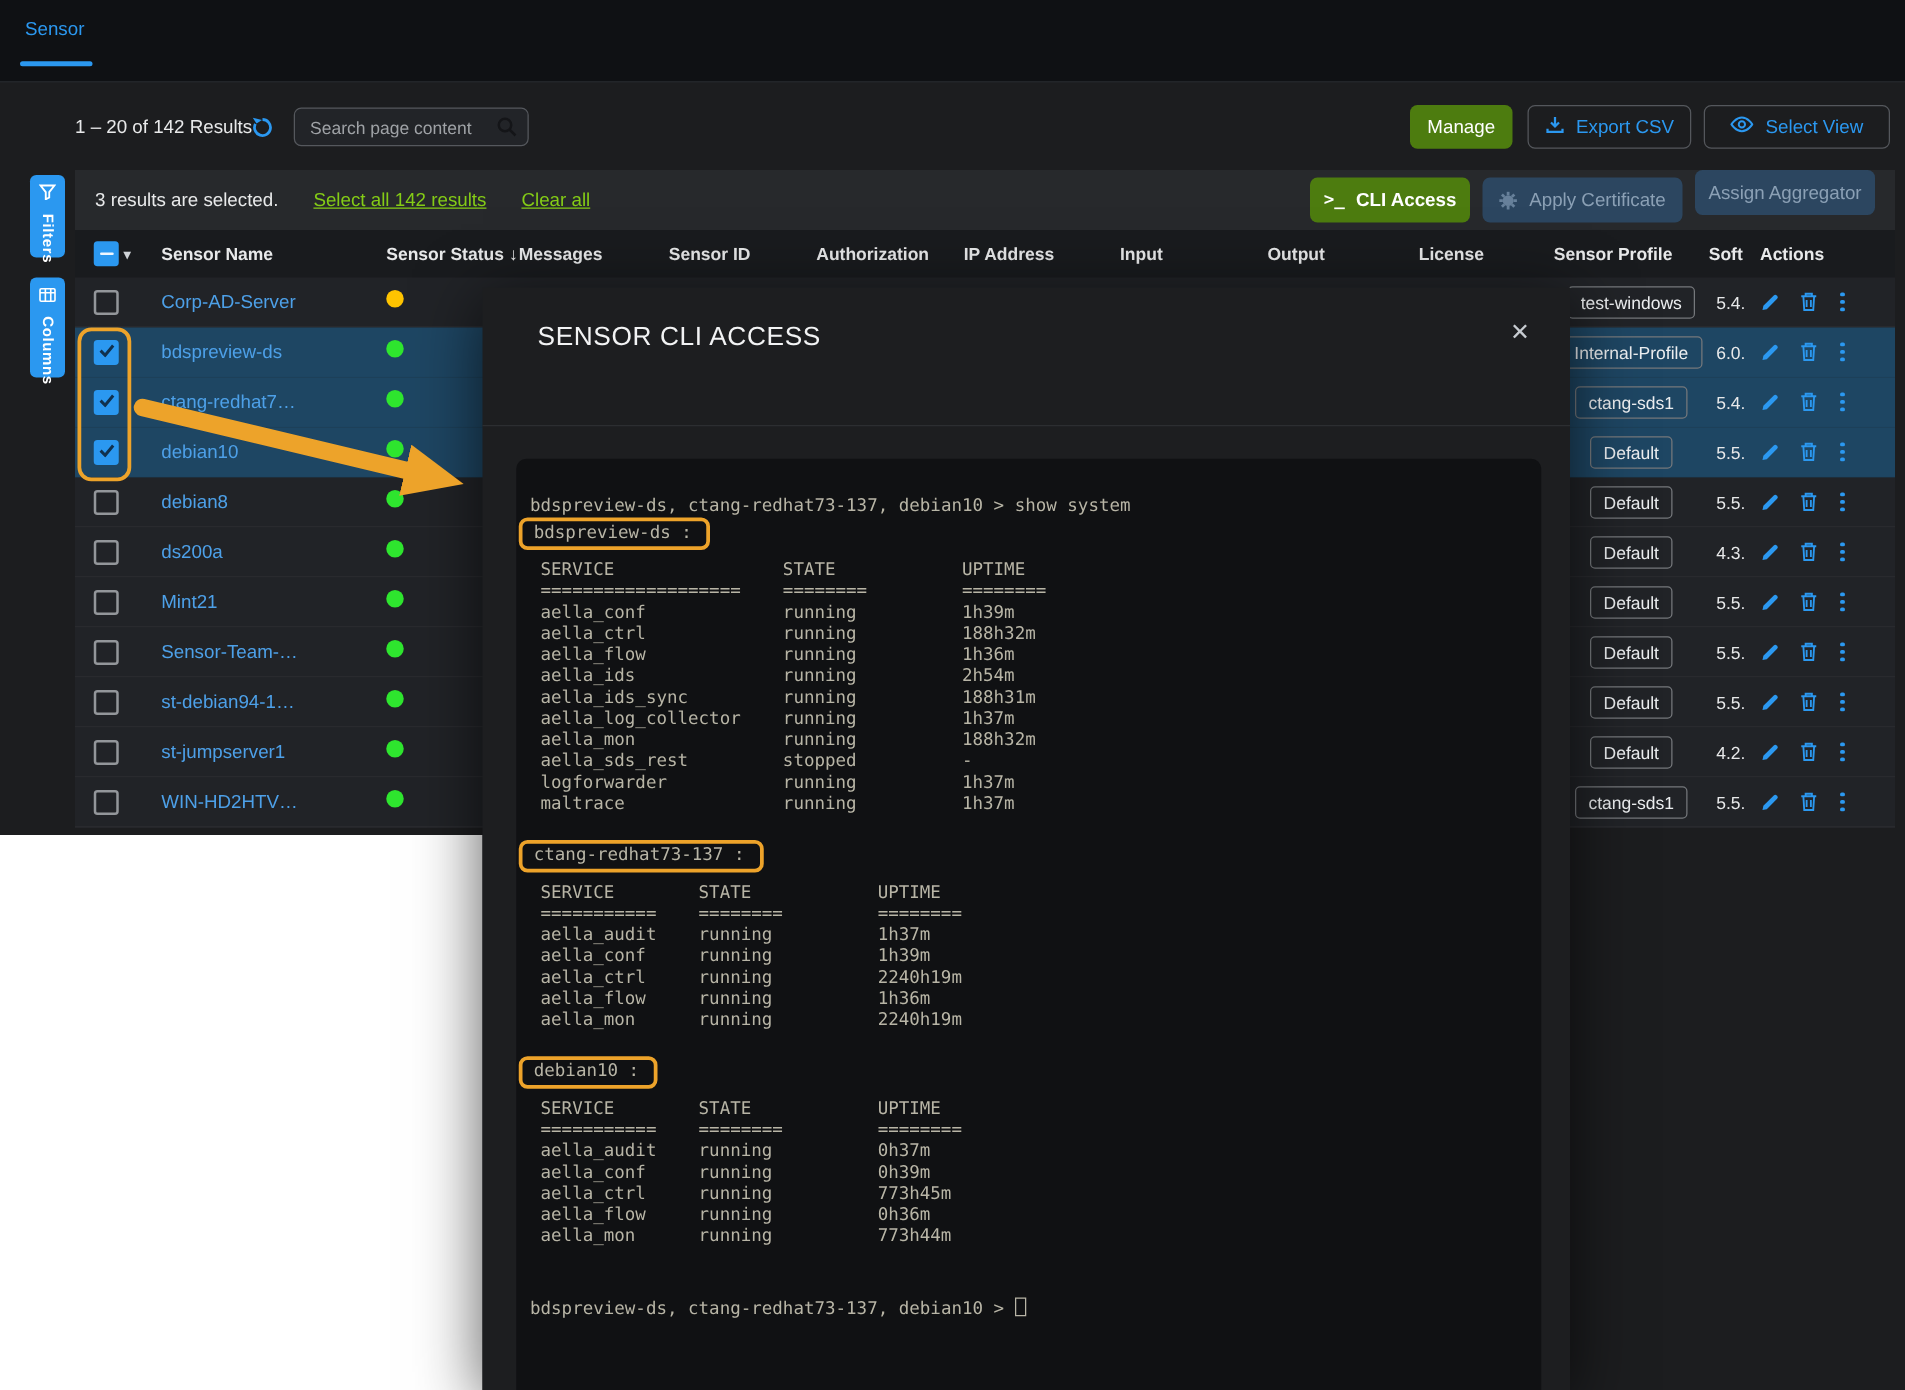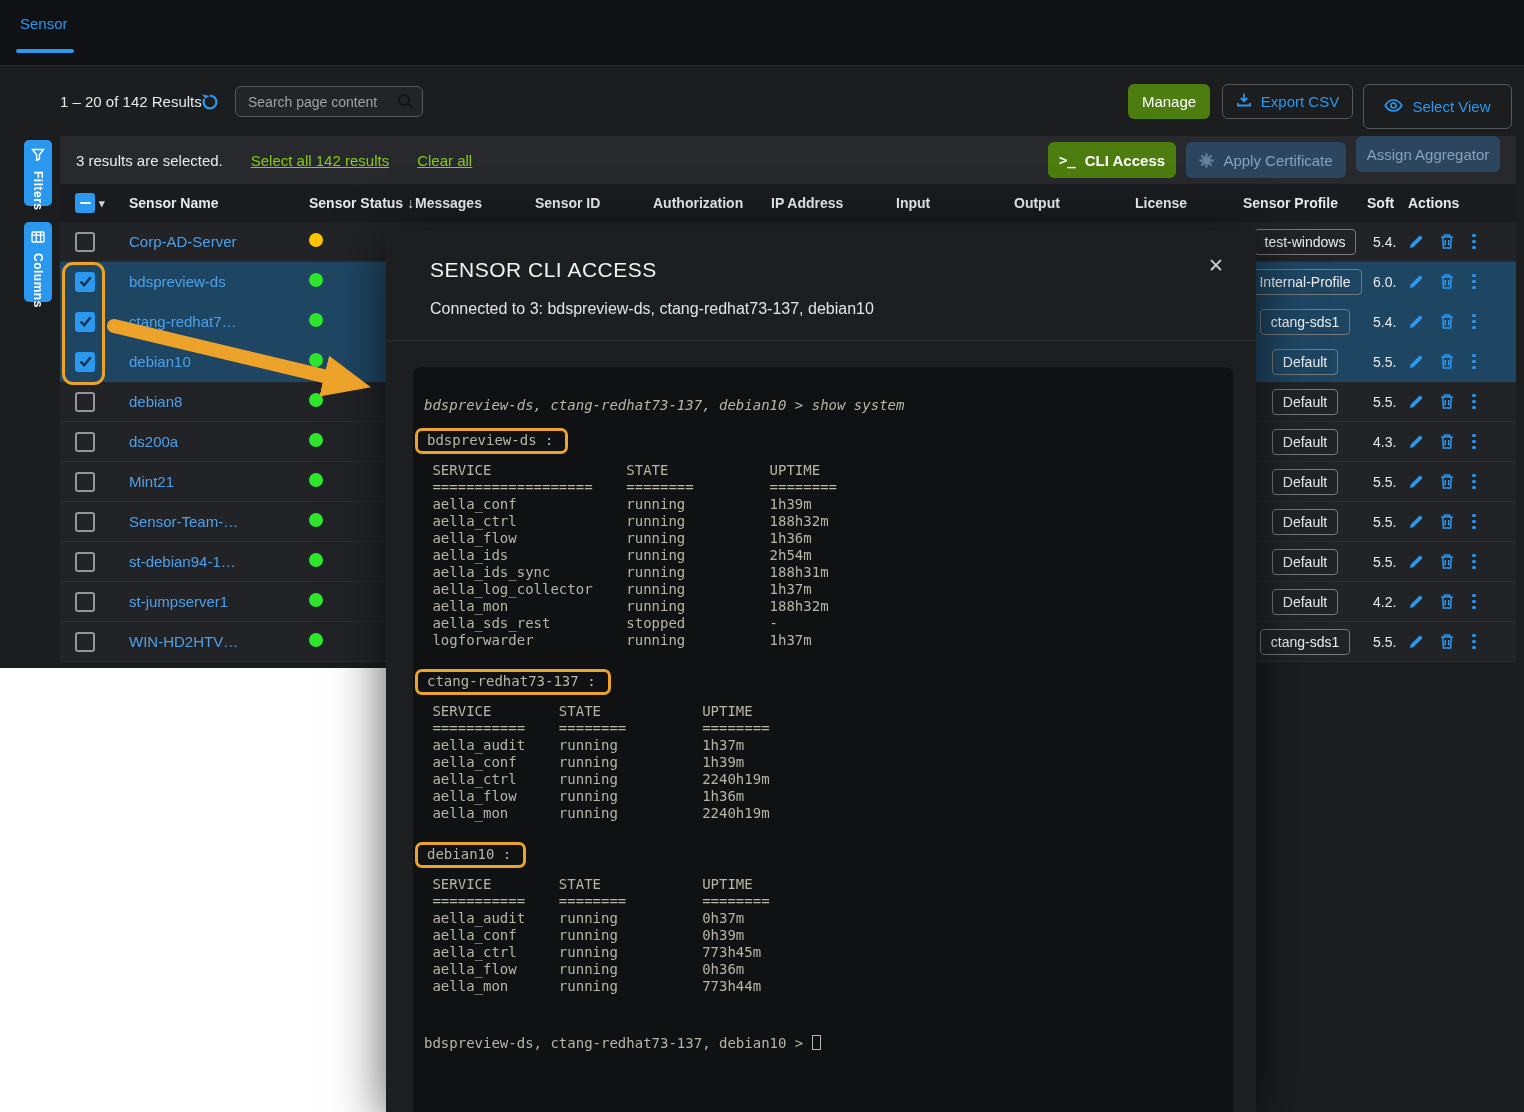--- a/index.html
+++ b/index.html
@@ -21,21 +21,21 @@
   .refresh-btn { position:absolute; left:200px; top:8px; width:20px; height:20px; cursor:pointer; }
   .search-wrap { position:absolute; left:235px; top:2px; width:188px; height:31px; }
   .search-wrap input { width:100%; height:100%; background:#222428; border:1px solid #55585d; border-radius:6px; color:#dfe1e4; font-size:14px; padding:0 32px 0 12px; outline:none; font-family:"Liberation Sans",sans-serif; }
   .search-wrap input::placeholder { color:#9fa2a6; }
   .search-icon { position:absolute; right:9px; top:7px; }
   .btn { display:flex; align-items:center; justify-content:center; gap:9px; border-radius:6px; font-size:15px; cursor:pointer; border:none; }
   .btn-solid { background:#4d7c0f; color:#ffffff; }
   .btn-outline { background:transparent; border:1px solid #54575c; color:#2b98f0; }
   .manage-btn { position:absolute; left:1128px; top:0; width:82px; height:35px; }
   .export-btn { position:absolute; left:1222px; top:0; width:131px; height:35px; }
-  .selectview-btn { position:absolute; left:1363px; top:0; width:149px; height:45px; }
+  .selectview-btn { position:absolute; left:1363px; top:0; width:149px; height:35px; }
 
   
   .selection-bar { position:absolute; left:60px; top:136px; width:1456px; height:48px; background:#27292c; z-index:3; display:flex; align-items:center; }
   .selection-bar .sel-text { color:#e9eaeb; font-size:15px; margin-left:16px; }
   .selection-bar a { color:#84cc16; font-size:15px; text-decoration:underline; cursor:pointer; }
   .sel-link-1 { margin-left:28px; } .sel-link-2 { margin-left:28px; }
   .cli-btn { position:absolute; right:340px; top:6px; width:128px; height:36px; font-weight:bold; }
   .cli-glyph { font-family:"DejaVu Sans Mono",monospace; font-size:14px; font-weight:bold; }
   .btn-disabled { background:#2c4660; color:#8ba0b5; cursor:default; }
   .applycert-btn { position:absolute; right:170px; top:6px; width:160px; height:36px; }
@@ -74,21 +74,21 @@
 
   
   .modal { position:absolute; left:386px; top:230px; width:870px; height:882px; background:#1d1e20; z-index:10; box-shadow:0 10px 50px rgba(0,0,0,0.65); }
   .modal-title { position:absolute; left:44px; top:28px; color:#f2f3f4; font-size:21px; font-weight:500; letter-spacing:0.5px; }
   .modal-subtitle { position:absolute; left:44px; top:70px; color:#e2e4e6; font-size:16px; }
   .modal-close { position:absolute; right:32px; top:24px; color:#c7ccd1; font-size:19px; cursor:pointer; }
   .modal-divider { position:absolute; left:0; top:110px; width:870px; height:1px; background:#2c2e31; }
 
   
   .terminal { position:absolute; left:27px; top:137px; width:820px; height:745px; background:#101113; border-radius:8px 8px 0 0; padding:30px 0 0 11px; overflow:hidden; font-family:"DejaVu Sans Mono",monospace; font-size:14px; line-height:17px; color:#b8b5a6; cursor:text; }
-  .tline { margin-bottom:14px; white-space:pre;font-style:italic; }
+  .tline { white-space:pre; }
   .tsection { margin-bottom:20px; }
   .tlabel { display:inline-block; border:3px solid #eda32a; border-radius:7px; padding:1px 12px 2px 9px; margin:0 0 8px -9px; white-space:pre; }
   .thead, .tsep, .trw { white-space:pre; padding-left:1ch; }
   .c1, .c2 { display:inline-block; }
   .sec-a .c1 { width:23ch; } .sec-a .c2 { width:17ch; }
   .sec-b .c1 { width:15ch; } .sec-b .c2 { width:17ch; }
   .tprompt { margin-top:40px; white-space:pre; }
   .cursor { display:inline-block; width:9px; height:15px; border:1.5px solid #b8b5a6; vertical-align:-2px; }
 
   
@@ -623,21 +623,20 @@
 <div class="side-tab columns-tab">
   <span><svg width="14" height="12" viewBox="0 0 14 12" fill="none" stroke="#ffffff" stroke-width="1.3">
         <rect x="1" y="1" width="12" height="10" rx="1"></rect>
         <path d="M5.3 1v10M9.6 1v10M1 4.2h12"></path>
       </svg></span>
   <span class="vlabel">Columns</span>
 </div>
 
 <div class="modal">
   <div class="modal-title">SENSOR CLI ACCESS</div>
-  <div class="modal-subtitle">Connected to 3: bdspreview-ds, ctang-redhat73-137, debian10</div>
   <div class="modal-close">✕</div>
   <div class="modal-divider"></div>
 
   <div class="terminal">
     <div class="tline">bdspreview-ds, ctang-redhat73-137, debian10 &gt; show system</div>
 
     <div class="tsection sec-a">
       <div><span class="tlabel">bdspreview-ds :</span></div>
       <div class="thead"><span class="c1">SERVICE</span><span class="c2">STATE</span><span>UPTIME</span></div>
       <div class="tsep"><span class="c1">===================</span><span class="c2">========</span><span>========</span></div>
@@ -645,20 +644,21 @@
 
       <div class="trw"><span class="c1">aella_conf</span><span class="c2">running</span><span>1h39m</span></div>
           <div class="trw"><span class="c1">aella_ctrl</span><span class="c2">running</span><span>188h32m</span></div>
           <div class="trw"><span class="c1">aella_flow</span><span class="c2">running</span><span>1h36m</span></div>
           <div class="trw"><span class="c1">aella_ids</span><span class="c2">running</span><span>2h54m</span></div>
           <div class="trw"><span class="c1">aella_ids_sync</span><span class="c2">running</span><span>188h31m</span></div>
           <div class="trw"><span class="c1">aella_log_collector</span><span class="c2">running</span><span>1h37m</span></div>
           <div class="trw"><span class="c1">aella_mon</span><span class="c2">running</span><span>188h32m</span></div>
           <div class="trw"><span class="c1">aella_sds_rest</span><span class="c2">stopped</span><span>-</span></div>
           <div class="trw"><span class="c1">logforwarder</span><span class="c2">running</span><span>1h37m</span></div>
+          <div class="trw"><span class="c1">maltrace</span><span class="c2">running</span><span>1h37m</span></div>
         </div>
     </div>
 
     <div class="tsection sec-b">
       <div><span class="tlabel">ctang-redhat73-137 :</span></div>
       <div class="thead"><span class="c1">SERVICE</span><span class="c2">STATE</span><span>UPTIME</span></div>
       <div class="tsep"><span class="c1">===========</span><span class="c2">========</span><span>========</span></div>
       <div>
 
       <div class="trw"><span class="c1">aella_audit</span><span class="c2">running</span><span>1h37m</span></div>

